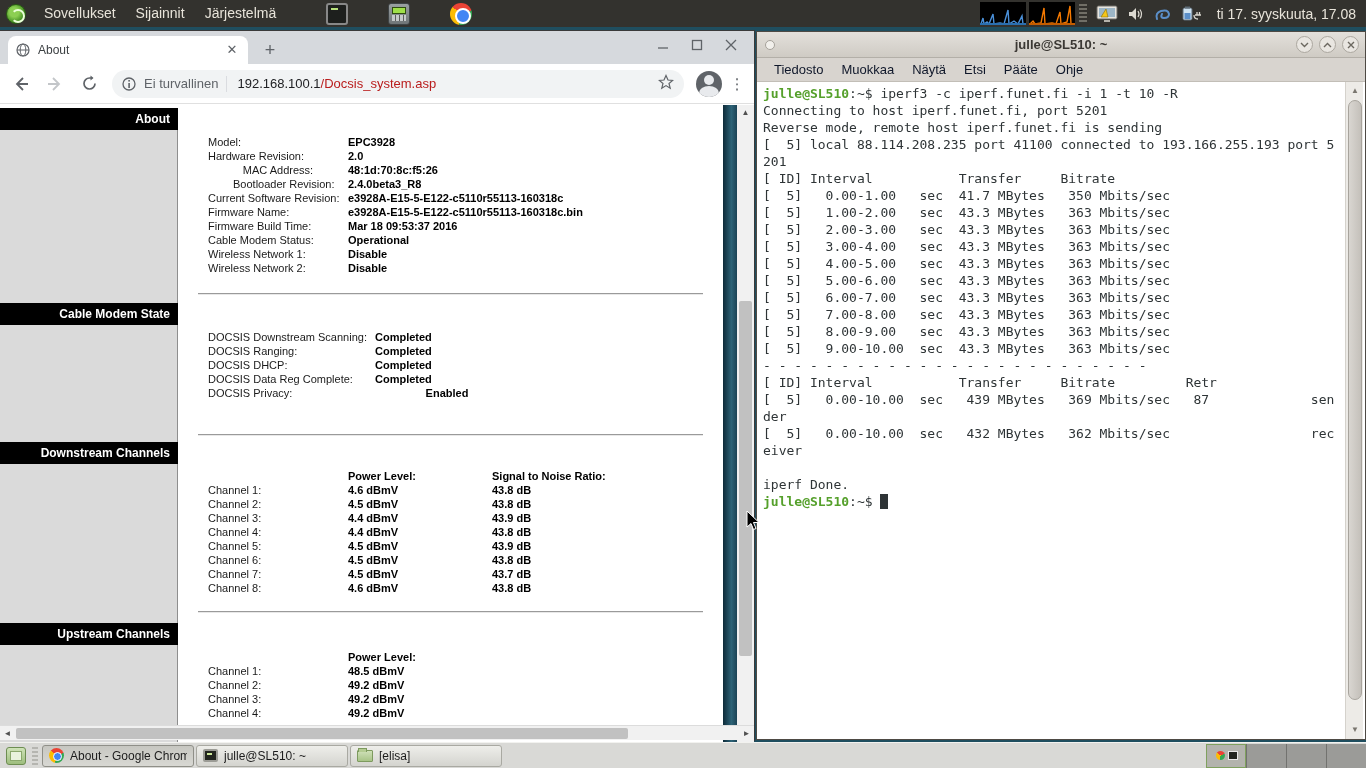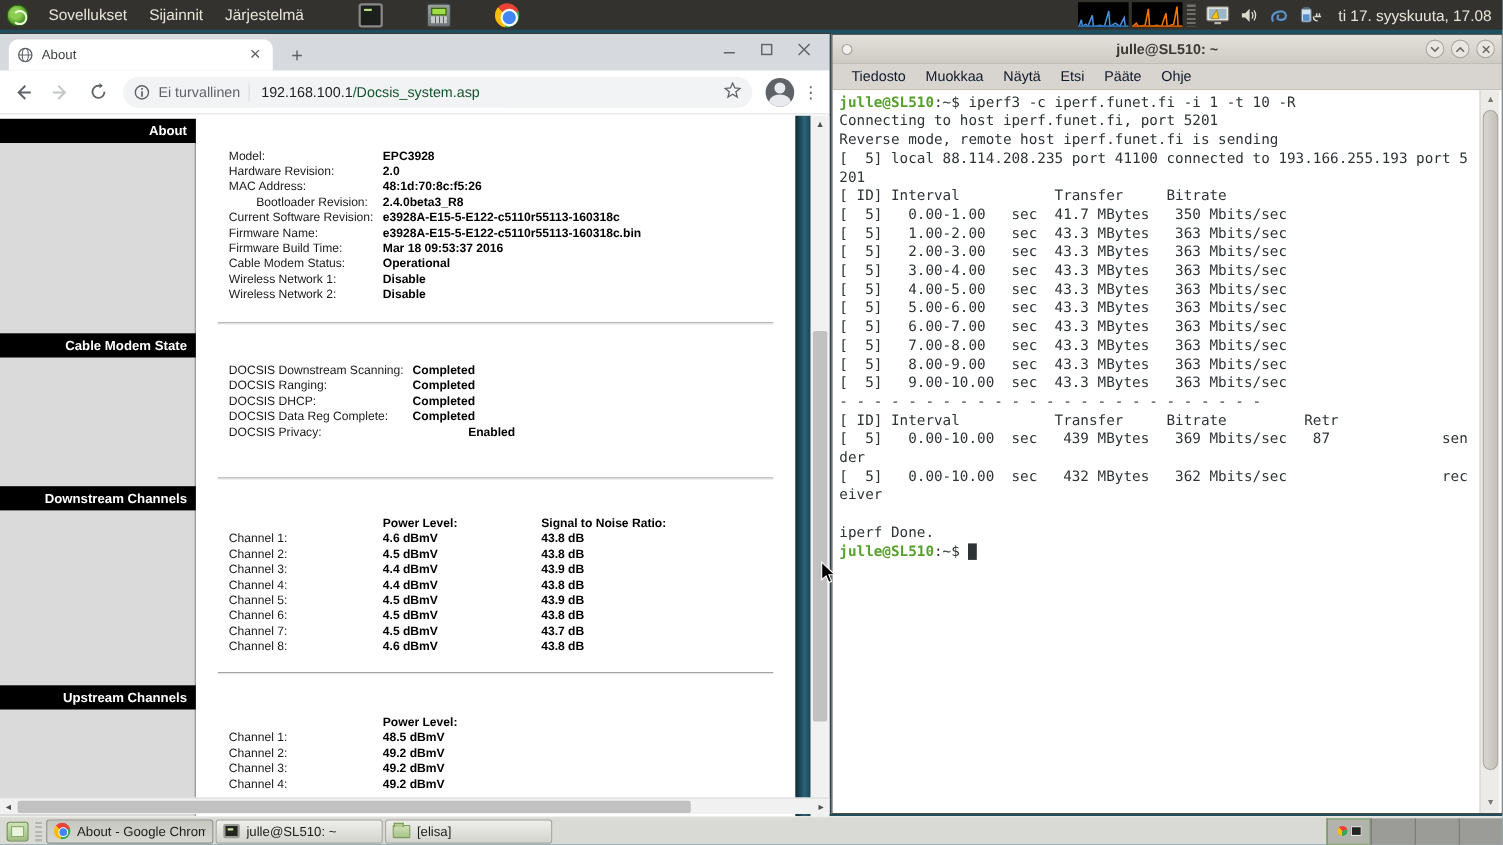--- a/index.html
+++ b/index.html
@@ -43,21 +43,21 @@
   #new-tab-btn { position:absolute; left:258px; top:8px; width:24px; height:24px; text-align:center;
     line-height:22px; font-size:18px; color:#5f6368; border-radius:50%; }
   #chrome-controls { position:absolute; right:6px; top:0; height:28px; display:flex; }
   .cc-btn { width:34px; height:28px; display:flex; align-items:center; justify-content:center; color:#5f6368; }
   #chrome-toolbar { height:40px; background:#fff; display:flex; align-items:center; border-bottom:1px solid #e0e0e0; }
   .nav-ico { width:26px; height:26px; margin-left:8px; display:flex; align-items:center; justify-content:center; }
   #omnibox { flex:1; height:28px; margin:0 8px 0 10px; background:#f1f3f4; border-radius:14px;
     display:flex; align-items:center; padding:0 10px; font-size:13px; color:#5f6368; }
   #omni-divider { width:1px; height:16px; background:#dadce0; margin:0 10px 0 8px; }
   #url-host { color:#202124; font-size:13px; }
-  #url-path { color:#14532d; font-size:13px; }
+  #url-path { color:#b91c1c; font-size:13px; }
   #omni-star { margin-left:auto; }
   #avatar-btn { width:26px; height:26px; border-radius:50%; background:#5f6368; margin:0 4px; position:relative; overflow:hidden;}
   #avatar-btn::before{content:"";position:absolute;left:8px;top:4px;width:10px;height:10px;border-radius:50%;background:#e8eaed;}
   #avatar-btn::after{content:"";position:absolute;left:3px;top:15px;width:20px;height:14px;border-radius:50%;background:#e8eaed;}
   .menu-dots { width:22px; height:26px; margin-right:6px; display:flex; align-items:center; justify-content:center; color:#5f6368; font-size:15px; letter-spacing:0;}
 
   #page-body { position:absolute; left:0; top:74px; width:754px; height:651px; background:#fff; overflow:hidden; }
   #modem-sidebar { position:absolute; left:0; top:3px; width:178px; bottom:0; background:#dadada; border-right:1px solid #8e8e8e; }
   .side-band { position:absolute; left:0; width:178px; height:22px; background:#000; color:#fff;
     font-size:12px; font-weight:bold; line-height:22px; text-align:right; padding-right:8px; }
@@ -256,21 +256,21 @@
     <div id="modem-sidebar">
         <div class="side-band" style="top: 0px;">About</div>
         <div class="side-band" style="top: 195px;">Cable Modem State</div>
         <div class="side-band" style="top: 334px;">Downstream Channels</div>
         <div class="side-band" style="top: 515px;">Upstream Channels</div>
       </div>
     <div id="modem-page">
         <div class="sec-rows" style="top: 30px;">
           <div class="prow"><span class="plabel" style="width: 140px;">Model:</span><span class="pval" style="width: 144px;">EPC3928</span></div>
           <div class="prow"><span class="plabel" style="width: 140px;">Hardware Revision:</span><span class="pval" style="width: 144px;">2.0</span></div>
-          <div class="prow"><span class="plabel" style="width: 140px;">MAC Address:</span><span class="pval" style="width: 144px;">48:1d:70:8c:f5:26</span></div>
+          <div class="prow"><span class="plabel" style="width: 140px; text-align: center;">MAC Address:</span><span class="pval" style="width: 144px;">48:1d:70:8c:f5:26</span></div>
           <div class="prow"><span class="plabel" style="width: 140px; padding-left: 25px;">Bootloader Revision:</span><span class="pval" style="width: 144px;">2.4.0beta3_R8</span></div>
           <div class="prow"><span class="plabel" style="width: 140px;">Current Software Revision:</span><span class="pval" style="width: 144px;">e3928A-E15-5-E122-c5110r55113-160318c</span></div>
           <div class="prow"><span class="plabel" style="width: 140px;">Firmware Name:</span><span class="pval" style="width: 144px;">e3928A-E15-5-E122-c5110r55113-160318c.bin</span></div>
           <div class="prow"><span class="plabel" style="width: 140px;">Firmware Build Time:</span><span class="pval" style="width: 144px;">Mar 18 09:53:37 2016</span></div>
           <div class="prow"><span class="plabel" style="width: 140px;">Cable Modem Status:</span><span class="pval" style="width: 144px;">Operational</span></div>
           <div class="prow"><span class="plabel" style="width: 140px;">Wireless Network 1:</span><span class="pval" style="width: 144px;">Disable</span></div>
           <div class="prow"><span class="plabel" style="width: 140px;">Wireless Network 2:</span><span class="pval" style="width: 144px;">Disable</span></div>
         </div>
         <div class="page-hr" style="top: 188px;"></div>
         <div class="sec-rows" style="top: 225px;">

